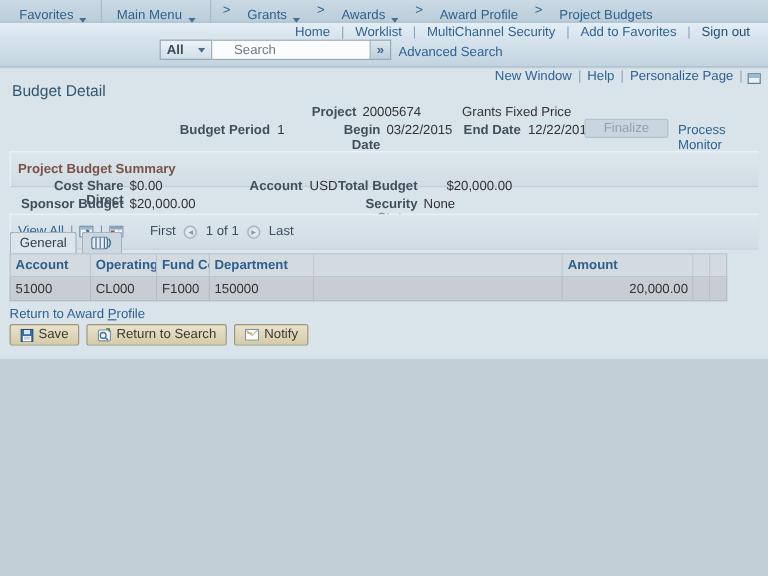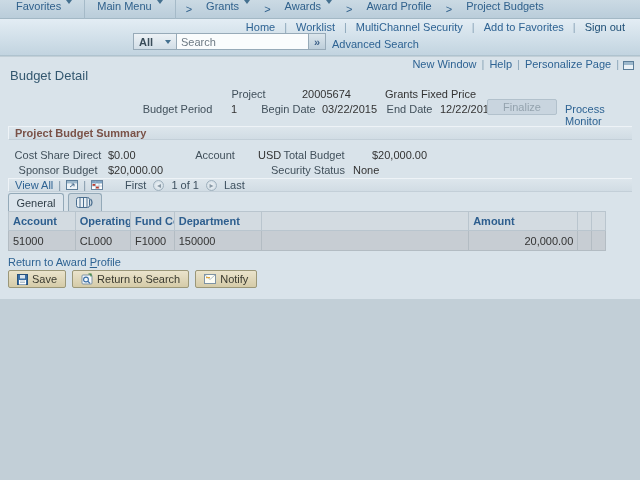--- a/index.html
+++ b/index.html
@@ -4,61 +4,61 @@
 <style>
   *{margin:0;padding:0;box-sizing:border-box}
   html,body{width:640px;height:480px}
   body{font-family:"Liberation Sans",sans-serif;font-size:11px;color:#333;background:#C2CFD7}
   #screen{position:relative;width:640px;height:480px;background:#C2CFD7;overflow:hidden}
 
   
   .crumbbar{position:absolute;left:0;top:0;width:640px;height:19px;
     background:linear-gradient(#CBDAE4,#BACDDA);border-bottom:1px solid #A3B8C5;
     display:flex;align-items:center;padding-left:8px;color:#30618C;white-space:nowrap}
-  .crumb{display:inline-flex;align-items:flex-start;height:19px;padding:0 8px;cursor:default}
+  .crumb{display:inline-flex;align-items:flex-end;height:19px;padding:0 8px;cursor:default}
   .dd-arrow{width:0;height:0;border-left:3px solid transparent;border-right:3px solid transparent;
     border-top:4px solid #44708F;margin-left:5px}
   .vline{width:1px;height:19px;background:#A5BAC8;margin:0 4px}
   .gt{margin:0 6px;color:#30618C}
 
   
   .headerband{position:absolute;left:0;top:19px;width:640px;height:37px;
     background:linear-gradient(#E3EDF4,#C2D4E0);border-bottom:1px solid #AFC3CF}
   .logo{position:absolute;left:8px;top:8px;color:#D23A2B;font-size:17px;font-weight:bold;letter-spacing:1.5px}
   .topnav{position:absolute;right:6px;top:2px;display:flex;align-items:center;color:#2E6393}
   .topnav .navitem{padding:0 9px;cursor:pointer}
   .topnav .nsep{color:#8AA5B8}
   .signout{font-weight:normal;color:#1D4E75}
   .searchrow{position:absolute;left:133px;top:14px;display:flex;align-items:stretch;height:17px}
   .scope{width:44px;background:linear-gradient(#EDF2F6,#D2DEE7);border:1px solid #97AAB8;
     display:flex;align-items:center;justify-content:space-between;padding:0 5px;font-weight:bold;color:#3A4C59;cursor:pointer}
   .searchinput{width:132px;border:1px solid #97AAB8;border-left:none;background:#FAFCFD;
-    padding:0 4px;font:11px "Liberation Sans",sans-serif;color:#333}
+    padding:0 18px;font:11px "Liberation Sans",sans-serif;color:#333}
   .searchinput::placeholder{color:#6E7A84;opacity:1}
   .gobtn{width:17px;background:linear-gradient(#DCE6EC,#BDCEDA);border:1px solid #97AAB8;border-left:none;
     color:#40638A;font-weight:bold;display:flex;align-items:center;justify-content:center;cursor:pointer}
   .advsearch{position:absolute;left:332px;top:19px;color:#2E6393;cursor:pointer}
 
   
   #content{position:absolute;left:0;top:57px;width:640px;height:242px;background:#D9E3EA}
   .pagebar{position:absolute;right:6px;top:1px;display:flex;align-items:center;color:#2E6393}
   .pagebar .pitem{padding:0 5px;cursor:pointer}
   .pagebar .psep{color:#8AA5B8}
   .winicon{display:inline-block;width:11px;height:9px;border:1px solid #5B7D99;background:#EAF1F6;margin-left:4px;position:relative;top:1px;cursor:pointer}
   .winicon::before{content:"";position:absolute;left:0;top:0;right:0;height:3px;background:#9DB8CC;display:block}
 
   .pgtitle{position:absolute;left:10px;top:11px;font-size:13px;color:#33576F}
-  .lbl{position:absolute;font-weight:normal;color:#41505B;text-align:center}
+  .lbl{position:absolute;font-weight:bold;color:#41505B;text-align:right}
   .val{position:absolute;color:#333}
   .finalize{position:absolute;left:487px;top:42px;width:70px;height:16px;background:#C9D5DF;
     border:1px solid #B2C1CC;color:#94A3AE;text-align:center;line-height:14px;border-radius:2px;cursor:default}
   .link{color:#2E6393;cursor:pointer}
   .procmon{position:absolute;left:565px;top:46px}
 
-  .secbar{position:absolute;left:8px;width:624px;height:14px;background:linear-gradient(#DDE6EC,#D1DCE4);
+  .secbar{position:absolute;left:8px;width:624px;height:30px;background:linear-gradient(#DDE6EC,#D1DCE4);
     border-top:1px solid #EEF3F7;border-left:1px solid #EEF3F7;border-bottom:1px solid #C3CFD8;
     display:flex;align-items:center;justify-content:space-between;padding:0 6px}
   .sectitle{font-weight:bold;color:#7A5248}
   .gridctrl{display:flex;align-items:center;gap:5px;color:#2E6393}
   .gridctrl .csep{color:#7E95A6}
   .pagerlbl{color:#3C4F5E;margin:0 2px}
   .pagerbtn{width:11px;height:11px;border-radius:50%;background:radial-gradient(#F2F6F9,#C9D6DF);
     border:1px solid #9FB1BE;color:#8A9AA6;font-size:8px;line-height:9px;text-align:center;cursor:pointer}
 
   .tab{position:absolute;height:18px;display:flex;align-items:center;justify-content:center;

